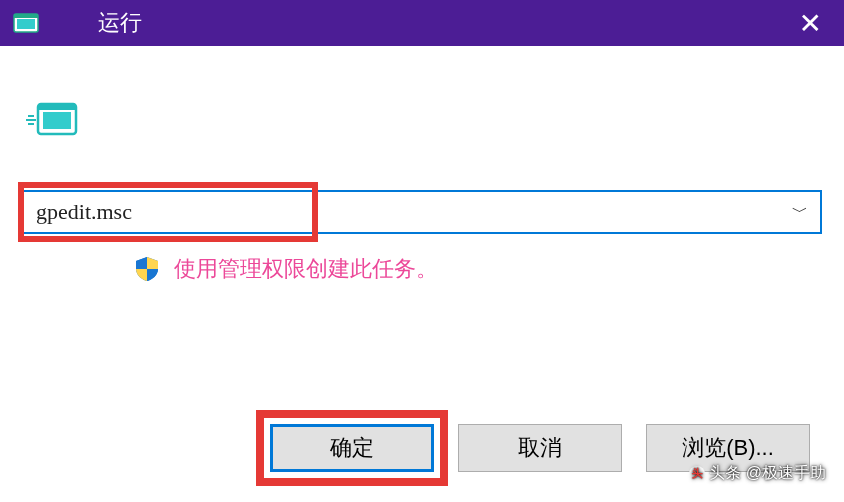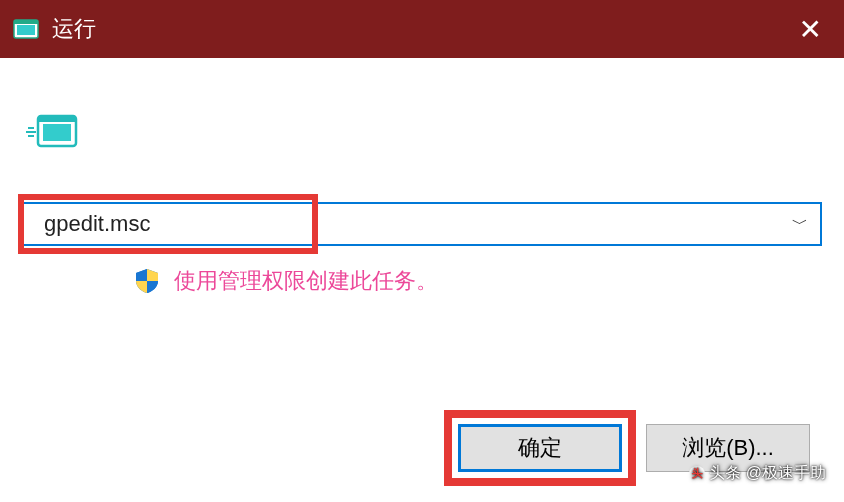--- a/index.html
+++ b/index.html
@@ -5,27 +5,28 @@
     * { box-sizing: border-box; margin: 0; padding: 0; }
     body {
       width: 844px;
       height: 502px;
       font-family: "Microsoft YaHei", "SimSun", sans-serif;
       background: #fff;
       position: relative;
       overflow: hidden;
     }
     .titlebar {
-      height: 58px;
-      background: #7f1d1d;
+      height: 46px;
+      background: #4c1d95;
       display: flex;
       align-items: center;
       padding: 0 12px;
       color: #fff;
       font-size: 22px;
+      gap: 46px;
     }
     .titlebar-icon {
       width: 28px;
       height: 24px;
       margin-right: 12px;
       display: flex;
       align-items: center;
       justify-content: center;
     }
     .title-text { flex: 1; }
@@ -86,23 +87,23 @@
       align-items: center;
       border: 2px solid #0078d7;
       height: 44px;
       background: #fff;
     }
     .combo-input {
       flex: 1;
       border: none;
       outline: none;
       height: 100%;
-      padding: 0 20px;
-      font-size: 22px;
-      font-family: Liberation Sans, sans-serif;
+      padding: 0 12px;
+      font-size: 22px;
+      font-family: Liberation Serif, serif;
       color: #222;
     }
     .combo-arrow {
       width: 40px;
       text-align: center;
       font-size: 16px;
       color: #333;
     }
     .admin-row {
       display: flex;
@@ -220,19 +221,20 @@
     </span>
     <span>使用管理权限创建此任务。</span>
   </div>
 </div>
 
 <div class="buttons-row">
   <div class="btn-wrap">
     <div class="highlight-ok"></div>
     <button class="btn btn-default">确定</button>
   </div>
+  <button class="btn">取消</button>
   <button class="btn">浏览(B)...</button>
 </div>
 
 <div class="watermark">
   <span class="watermark-icon">头</span>
   <span>头条 @极速手助</span>
 </div>
 
 </body></html>

